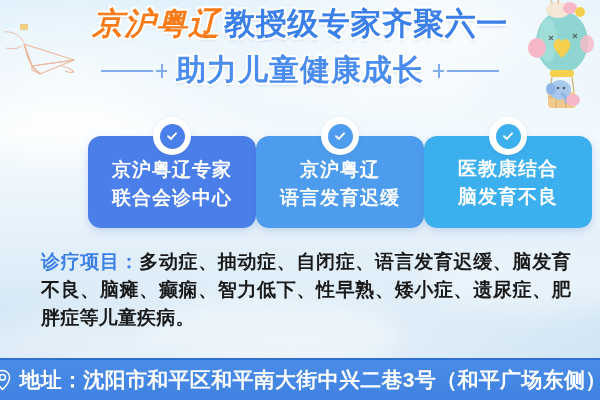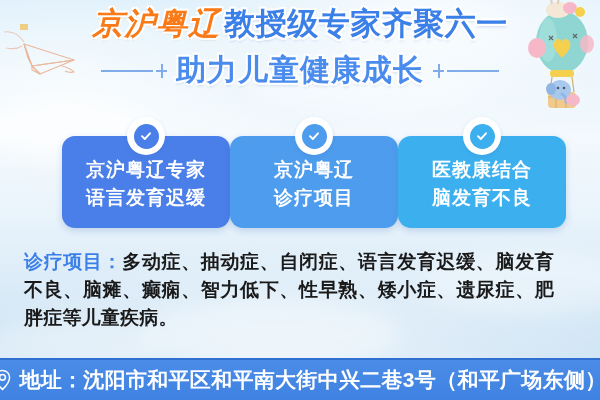--- a/index.html
+++ b/index.html
@@ -162,21 +162,21 @@
   }
 
   
   #cards {
     position: absolute;
     left: 36px;
     top: 136px;
     width: 556px;
     height: 92px;
     display: flex;
-    justify-content: center;
+    justify-content: flex-end;
   }
   .card {
     position: relative;
     width: 168px;
     height: 92px;
     border-radius: 13px;
     box-shadow: 0 3px 7px rgba(60,110,190,.22);
     display: flex;
     flex-direction: column;
     align-items: center;
@@ -213,21 +213,21 @@
     border-radius: 50%;
     display: flex;
     align-items: center;
     justify-content: center;
   }
   .badge svg { display: block; }
 
   
   #body-text {
     position: absolute;
-    left: 24px;
+    left: 41px;
     top: 248px;
     width: 530px;
     font-size: 19px;
     line-height: 28px;
     color: #1d1d1d;
     letter-spacing: 0.2px;
     text-align: justify;
   }
   #body-label {
     font-weight: bold;
@@ -340,36 +340,36 @@
 
     <div class="card" style="background:#4a7ee8;">
       <span class="badge">
         <span class="dot" style="background:#4a7ee8;">
           <svg width="14" height="14" viewBox="0 0 14 14">
               <path d="M3 7.2 L5.8 10 L11 4.3" fill="none" stroke="#fff" stroke-width="1.9" stroke-linecap="round" stroke-linejoin="round"></path>
             </svg>
         </span>
       </span>
       <span class="line">京沪粤辽专家</span>
-      <span class="line">语言发育迟缓</span>
+      <span class="line">联合会诊中心</span>
     </div>
 
     <div class="card" style="background:#4e9ced;">
       <span class="badge">
         <span class="dot" style="background:#4e9ced;">
           <svg width="14" height="14" viewBox="0 0 14 14">
               <path d="M3 7.2 L5.8 10 L11 4.3" fill="none" stroke="#fff" stroke-width="1.9" stroke-linecap="round" stroke-linejoin="round"></path>
             </svg>
         </span>
       </span>
       <span class="line">京沪粤辽</span>
-      <span class="line">诊疗项目</span>
-    </div>
-
-    <div class="card" style="background:#3cb0ef;">
+      <span class="line">语言发育迟缓</span>
+    </div>
+
+    <div class="card" style="background:#3cb0ef;font-family:Liberation Mono, monospace;">
       <span class="badge">
         <span class="dot" style="background:#3cb0ef;">
           <svg width="14" height="14" viewBox="0 0 14 14">
               <path d="M3 7.2 L5.8 10 L11 4.3" fill="none" stroke="#fff" stroke-width="1.9" stroke-linecap="round" stroke-linejoin="round"></path>
             </svg>
         </span>
       </span>
       <span class="line">医教康结合</span>
       <span class="line">脑发育不良</span>
     </div>

